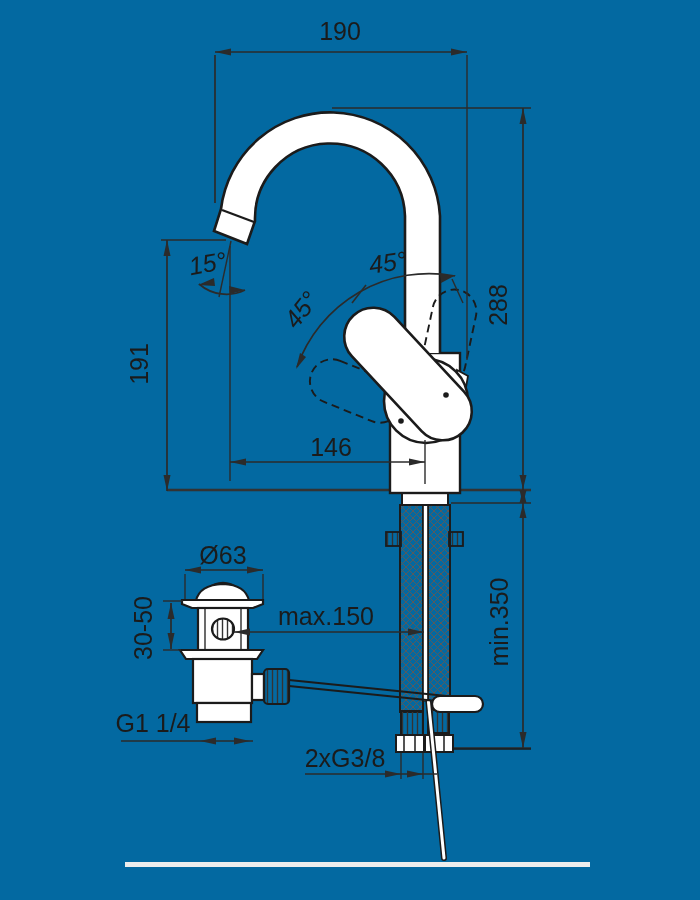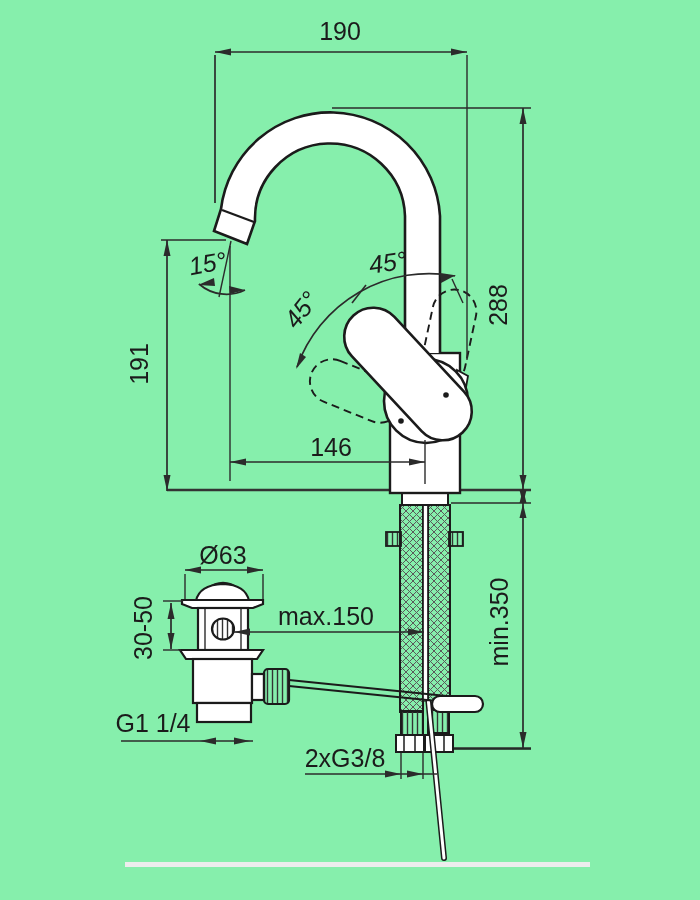--- a/index.html
+++ b/index.html
@@ -1,16 +1,16 @@
 <!DOCTYPE html>
 <html><head>
 <meta charset="utf-8">
 <style>
   html,body{margin:0;padding:0;background:#ffffff;width:700px;height:900px;overflow:hidden;}
-  #stage{position:relative;width:700px;height:900px;background:#86efac;}
+  #stage{position:relative;width:700px;height:900px;background:#0369a1;}
   svg{display:block;}
   text{font-family:"Liberation Sans","DejaVu Sans",sans-serif;fill:#1b1b1b;}
   .dim-t{font-size:25px;}
   .ang-t{font-size:25px;font-style:italic;}
 </style>
 </head>
 <body>
 <div id="stage">
 
 <svg width="700" height="900" viewBox="0 0 700 900">

